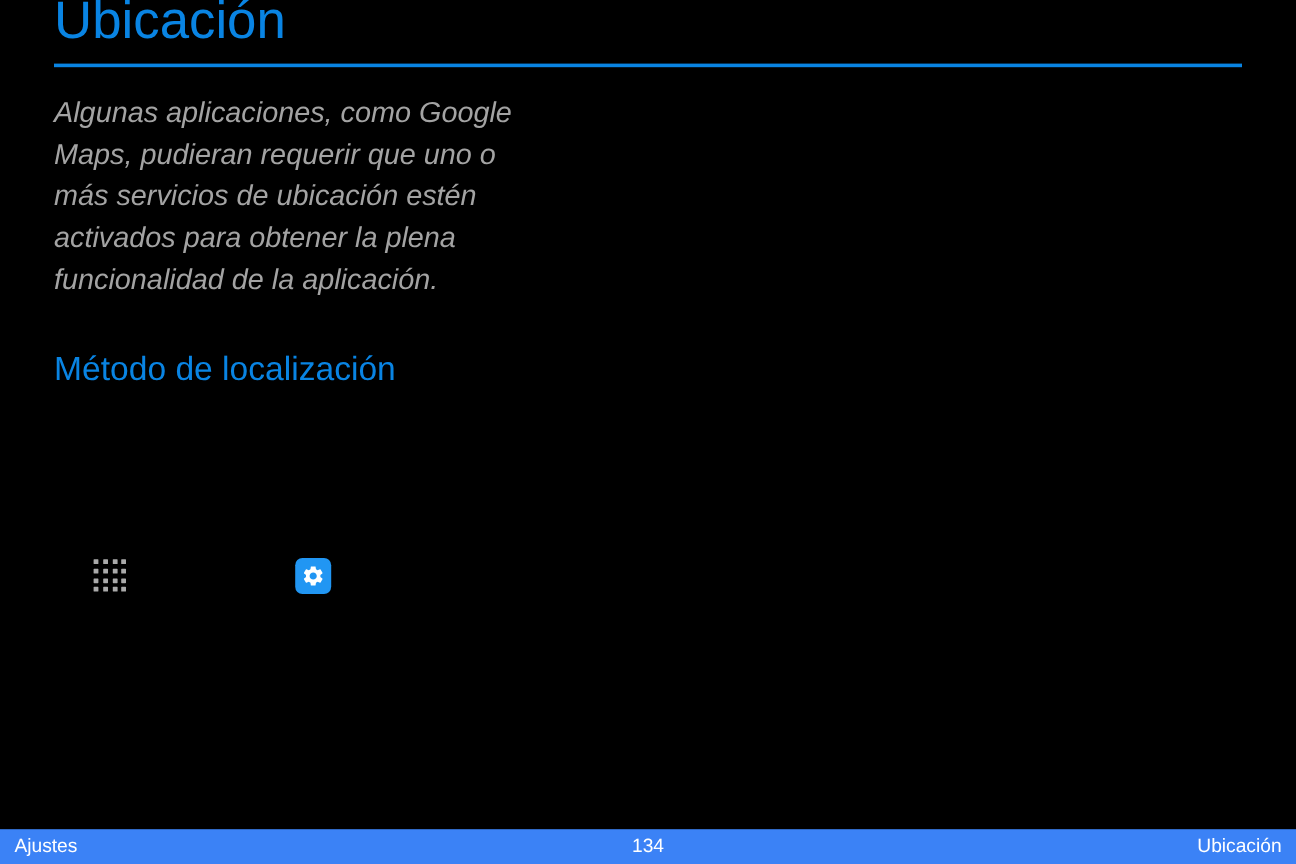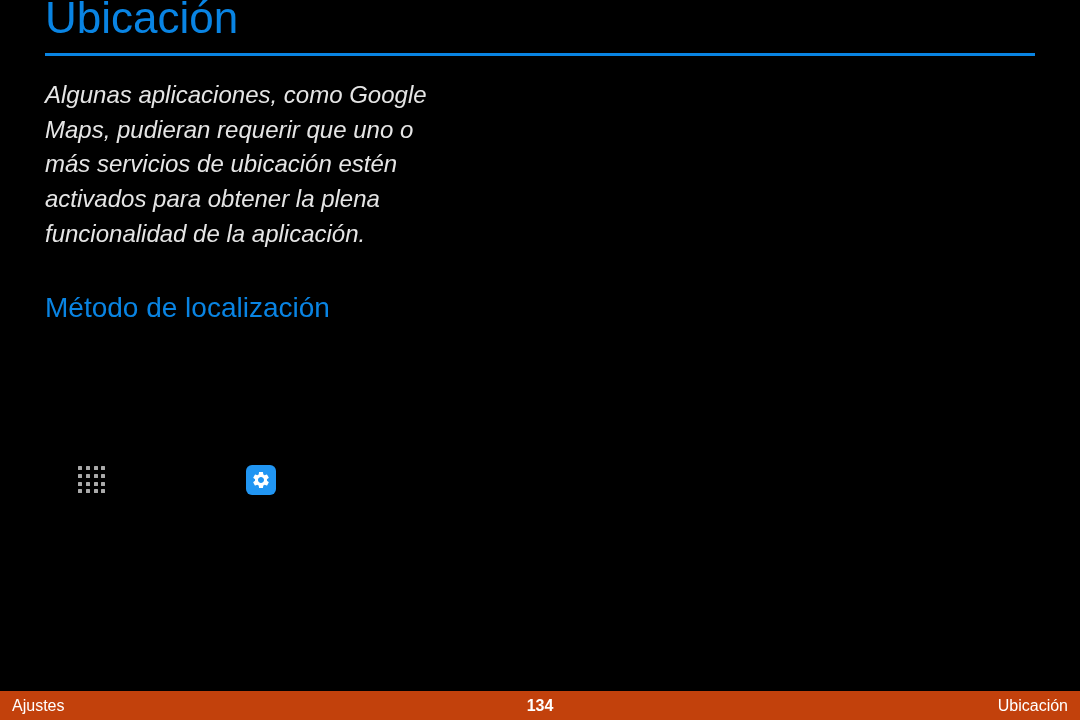--- a/index.html
+++ b/index.html
@@ -22,21 +22,21 @@
       padding: 0 45px;
       margin-top: -8px;
       line-height: 1.2;
     }
     .title-underline {
       border: none;
       border-top: 3px solid #0984e3;
       margin: 8px 45px 0 45px;
     }
     .intro-text {
-      color: #e5e5e5;
+      color: #a3a3a3;
       font-style: italic;
       font-size: 24px;
       line-height: 1.45;
       padding: 22px 45px 0 45px;
       max-width: 500px;
     }
     .section-heading {
       color: #0984e3;
       font-size: 28px;
       font-weight: normal;
@@ -77,34 +77,33 @@
     .gear-icon-container svg {
       width: 20px;
       height: 20px;
     }
     .footer {
       position: absolute;
       bottom: 0;
       left: 0;
       right: 0;
       height: 29px;
-      background: #c2410c;
+      background: #3b82f6;
       display: flex;
       align-items: center;
       justify-content: space-between;
       padding: 0 12px;
       color: #ffffff;
       font-size: 16px;
     }
     .footer-center {
       position: absolute;
       left: 50%;
       transform: translateX(-50%);
       color: #ffffff;
-      font-weight: bold;
     }
   </style>
 </head>
 <body>
 
 <h1 class="page-title">Ubicación</h1>
 <hr class="title-underline">
 
 <p class="intro-text">Algunas aplicaciones, como Google Maps, pudieran requerir que uno o más servicios de ubicación estén activados para obtener la plena funcionalidad de la aplicación.</p>
 

